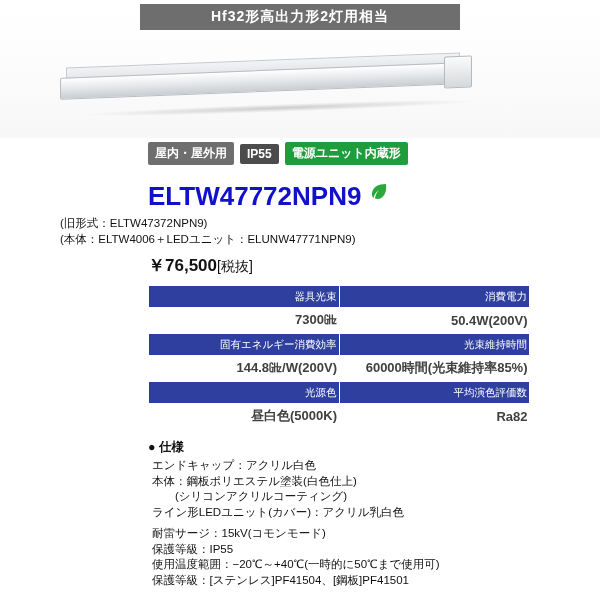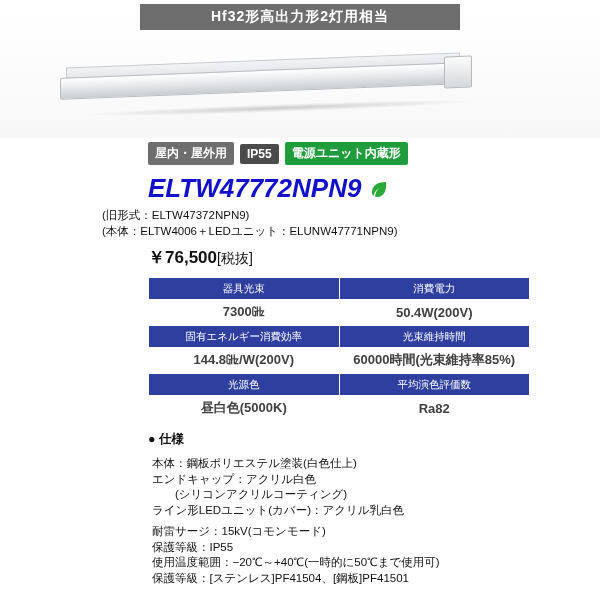--- a/index.html
+++ b/index.html
@@ -108,40 +108,38 @@
     padding: 3px 7px;
     border-radius: 2px;
     white-space: nowrap;
   }
   .badge.gray   { background: #6e6e6e; color: #fff; }
   .badge.dark   { background: #4c4c4c; color: #fff; }
   .badge.green  { background: #1f9c3b; color: #fff; }
 
   
   .title-wrap {
-    margin: 8px 0 0 148px;
+    margin: 16px 0 0 148px;
     display: flex;
-    align-items: center;
     gap: 8px;
-    font-style: italic;
   }
   .model {
     font-size: 26px;
     font-weight: bold;
     color: #1111cc;
     letter-spacing: 0px;
     font-family: "Liberation Sans", sans-serif;
   }
   .eco-leaf {
     width: 20px;
     height: 20px;
     display: inline-block;
   }
   .sub-lines {
-    margin: 3px 0 0 102px;
+    margin: 3px 0 0 60px;
     font-size: 11.5px;
     line-height: 16px;
     color: #111;
   }
   .price {
     margin: 7px 0 0 148px;
     font-size: 17px;
     font-weight: bold;
   }
   .price .tax {
@@ -152,41 +150,41 @@
   
   .spec-table {
     margin: 8px 0 0 148px;
     width: 382px;
     border-collapse: collapse;
     font-size: 11.5px;
   }
   .spec-table td {
     border: 1px solid #ffffff;
     padding: 3px 2px;
-    text-align: center;
+    text-align: right;
     height: 15px;
   }
   .spec-table td.h {
     background: #2f3fa0;
     color: #ffffff;
     font-size: 10.5px;
     width: 50%;
   }
   .spec-table td.v {
     background: #ffffff;
     color: #404040;
     font-weight: bold;
     font-size: 13px;
     border: none;
     padding-bottom: 4px;
   }
 
   
   .section-head {
-    margin: 10px 0 8px 148px;
+    margin: 10px 0 2px 148px;
     font-size: 12.5px;
     font-weight: bold;
   }
   .spec-list {
     margin: 0 0 0 152px;
     font-size: 11.5px;
     line-height: 15.5px;
     color: #111;
   }
   .spec-list div { white-space: nowrap; }
@@ -254,22 +252,22 @@
     </tr>
     <tr>
       <td class="v">昼白色(5000K)</td>
       <td class="v">Ra82</td>
     </tr>
   </tbody>
     </table>
 
   <div class="section-head">● 仕様</div>
   <div class="spec-list">
+    <div>エンドキャップ：アクリル白色</div>
     <div>本体：鋼板ポリエステル塗装(白色仕上)</div>
-    <div>エンドキャップ：アクリル白色</div>
     <div>　　(シリコンアクリルコーティング)</div>
     <div>ライン形LEDユニット(カバー)：アクリル乳白色</div>
     <div style="height:6px"></div>
     <div>耐雷サージ：15kV(コモンモード)</div>
     <div>保護等級：IP55</div>
     <div>使用温度範囲：−20℃～+40℃(一時的に50℃まで使用可)</div>
     <div>保護等級：[ステンレス]PF41504、[鋼板]PF41501</div>
   </div>
 
 </div>

